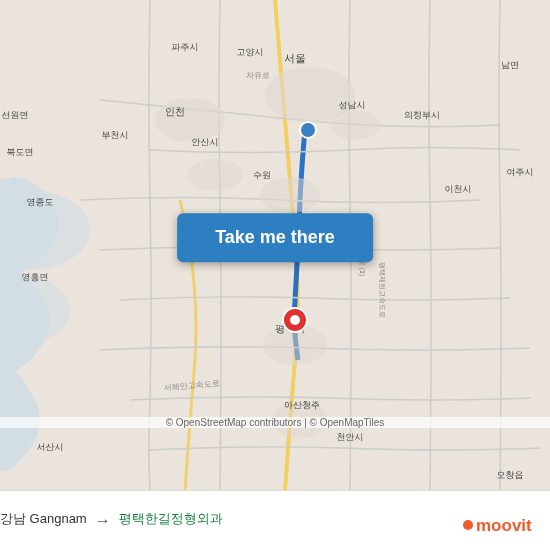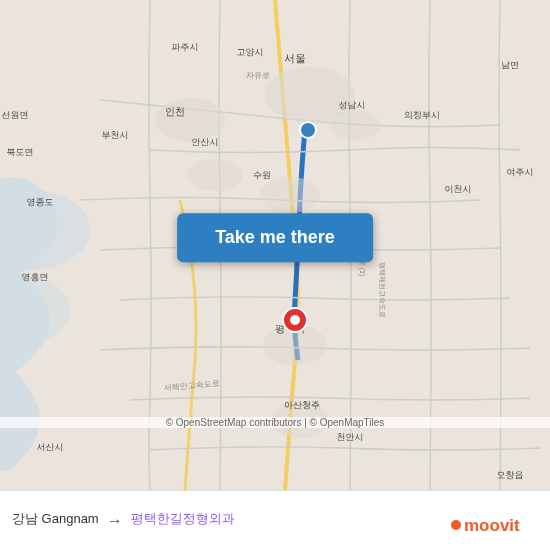--- a/index.html
+++ b/index.html
@@ -52,38 +52,38 @@
 
     
     #bottom-bar {
       width: 550px;
       height: 56px;
       background-color: #fff;
       border-top: 1px solid #ddd;
       display: flex;
       align-items: center;
       justify-content: space-between;
-      padding: 0 12px;
+      padding: 0 0;
     }
 
     #route-from {
       font-size: 13px;
       color: #333;
       font-weight: 500;
     }
 
     #arrow-icon {
       font-size: 16px;
       color: #555;
       margin: 0 8px;
     }
 
     #route-to {
       font-size: 13px;
-      color: #8b5cf6;
+      color: #15803d;
       font-weight: 500;
       text-align: right;
     }
 
     #route-info {
       display: flex;
       align-items: center;
       flex: 1;
     }
 

